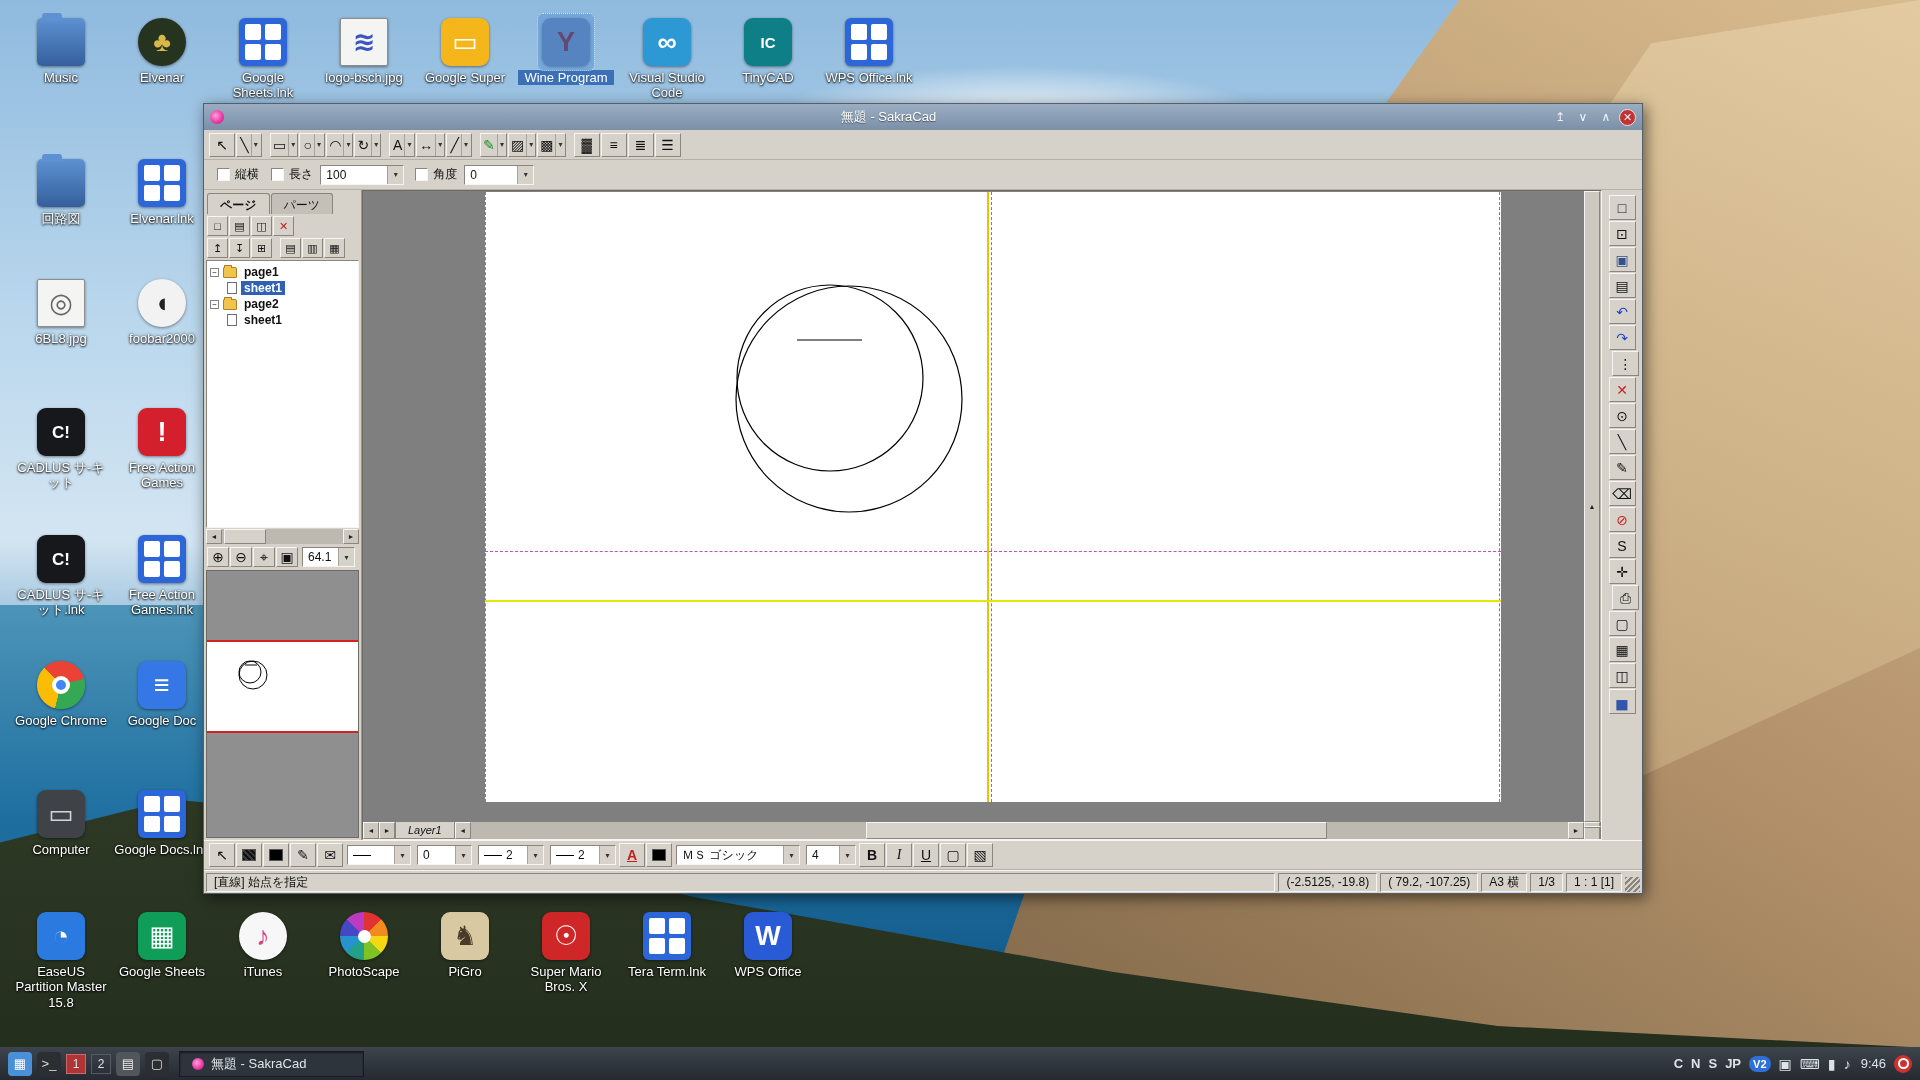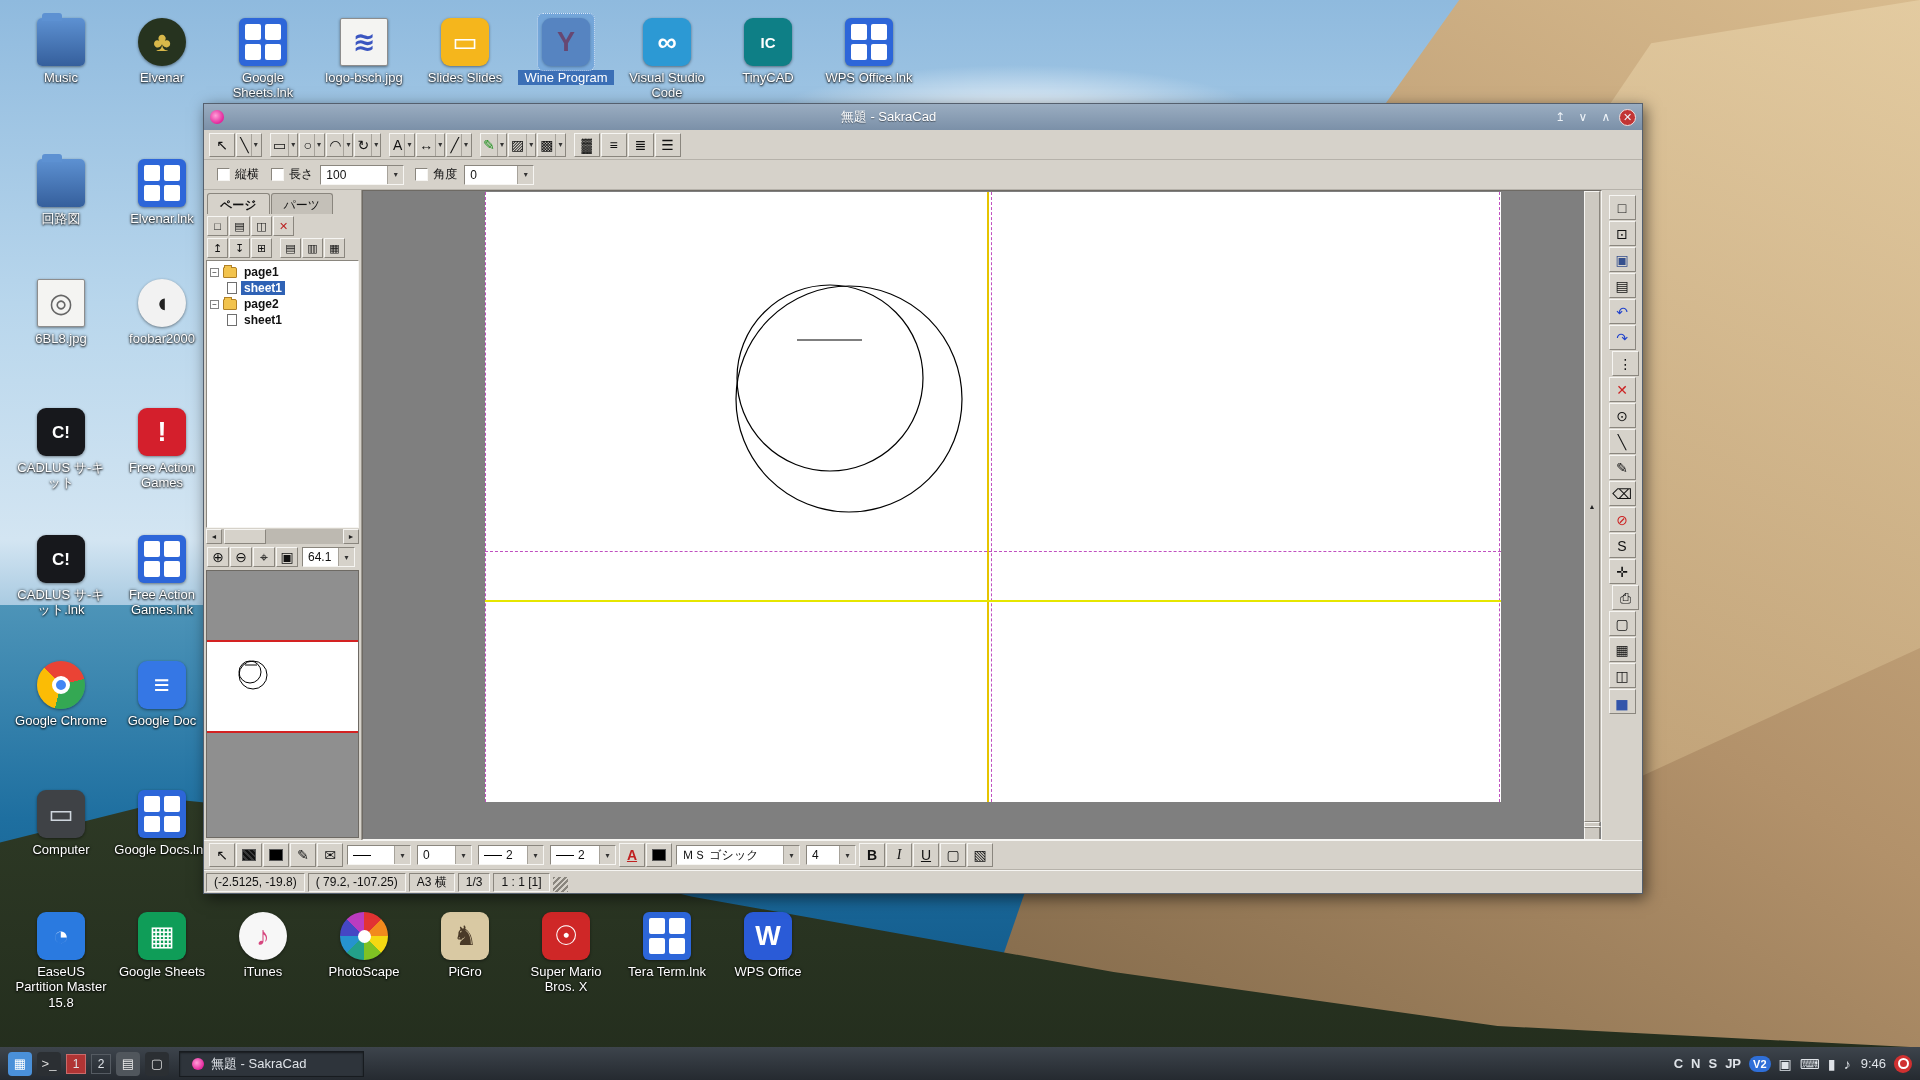--- a/index.html
+++ b/index.html
@@ -174,21 +174,21 @@
     <div class="dicon" style="left: 316px; top: 18px;">
       <div class="dicon-box kind-image">
         <span class="glyph" style="color: rgb(58, 85, 192);">≋</span>
       </div>
       <div class="dicon-label">logo-bsch.jpg</div>
     </div>
     <div class="dicon" style="left: 417px; top: 18px;">
       <div class="dicon-box kind-app" style="background: rgb(245, 182, 28);">
         <span class="glyph">▭</span>
       </div>
-      <div class="dicon-label">Slides Slides</div>
+      <div class="dicon-label">Google Super</div>
     </div>
     <div class="dicon sel" style="left: 518px; top: 18px;">
       <div class="dicon-box kind-app" style="background: rgb(91, 127, 179);">
         <span class="glyph" style="color: rgb(122, 16, 36);">Y</span>
       </div>
       <div class="dicon-label">Wine Program</div>
     </div>
     <div class="dicon" style="left: 619px; top: 18px;">
       <div class="dicon-box kind-app" style="background: rgb(44, 153, 212);">
         <span class="glyph">∞</span>
@@ -537,20 +537,30 @@
           <line x1="312" y1="148" x2="377" y2="148"></line>
         </svg>
       </div>
       <div class="v-scroll">
         <span class="sbtn">▲</span>
         <span class="strack">
             <span class="sthumb v"></span>
           </span>
         <span class="sbtn">▼</span>
       </div>
+      <div class="h-row">
+        <span class="sbtn">◄</span>
+        <span class="sbtn">►</span>
+        <span class="layer-tab">Layer1</span>
+        <span class="sbtn">◄</span>
+        <span class="strack h2">
+            <span class="sthumb h2"></span>
+          </span>
+        <span class="sbtn">►</span>
+      </div>
     </div>
 
     <div class="right-toolbar">
         <span class="tbtn">
           <span class="tglyph">□</span>
         </span>
         <span class="tbtn">
           <span class="tglyph">⊡</span>
         </span>
         <span class="tbtn">
@@ -675,20 +685,21 @@
       </span>
     <span class="tbtn">
         <span class="tglyph">▢</span>
       </span>
     <span class="tbtn">
         <span class="tglyph">▧</span>
       </span>
   </div>
 
   <div class="statusbar">
+    <span class="scell msg">[直線] 始点を指定</span>
     <span class="scell">(-2.5125, -19.8)</span>
     <span class="scell">( 79.2, -107.25)</span>
     <span class="scell">A3 横</span>
     <span class="scell">1/3</span>
     <span class="scell">1 : 1 [1]</span>
     <span class="grip"></span>
   </div>
 </div>
 
 <div class="taskbar">

